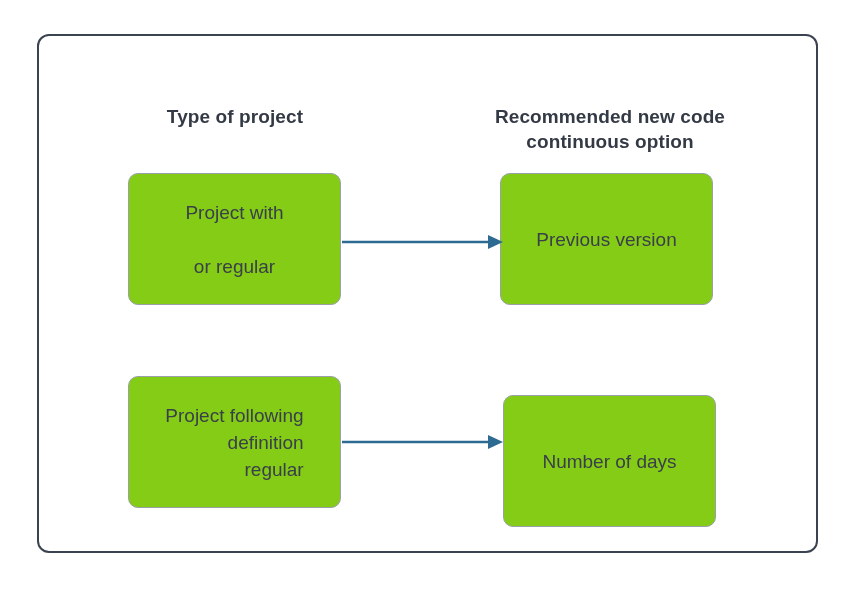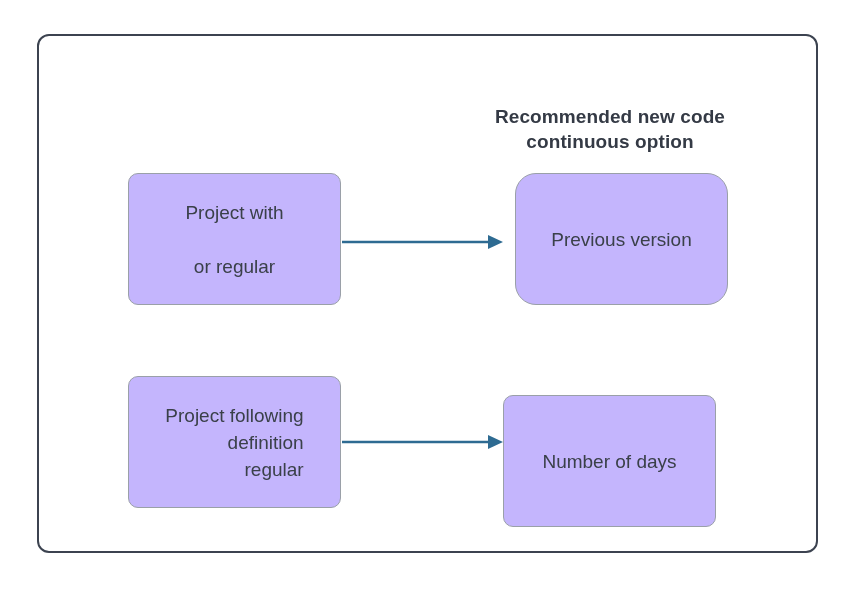--- a/index.html
+++ b/index.html
@@ -56,55 +56,58 @@
   }
 
   
   .node-box {
     position: absolute;
     box-sizing: border-box;
     width: 213px;
     height: 132px;
     border: 1.5px solid #9aa0a8;
     border-radius: 10px;
-    background: #c4b5fd;
+    background: #84cc16;
     display: flex;
     align-items: center;
     justify-content: center;
     text-align: center;
     padding: 6px 16px;
   }
   .node-box .node-label {
     font-size: 19px;
     line-height: 27px;
     color: #3a4049;
   }
 
   .node-box.r1c1 { left: 128px; top: 173px; }
-  .node-box.r1c2 { left: 515px; top: 173px; border-radius: 21px; }
+  .node-box.r1c2 { left: 500px; top: 173px; }
   .node-box.r2c1 { left: 128px; top: 376px; text-align: right; }
   .node-box.r2c2 { left: 503px; top: 395px; }
 
   
   .arrow-svg {
     position: absolute;
     left: 0;
     top: 0;
     width: 860px;
     height: 600px;
     pointer-events: none;
   }
 </style>
 </head>
 <body>
 
 <div id="diagram-root">
 
   <div class="outer-frame"></div>
 
+  <div class="col-heading left">
+    <span>Type of project</span>
+  </div>
 
   <div class="col-heading right">
     <span>Recommended new code</span><br>
     <span>continuous option</span>
   </div>
 
   <div class="node-box r1c1">
     <div class="node-label">
       <span>Project with</span><br>
       <br>

